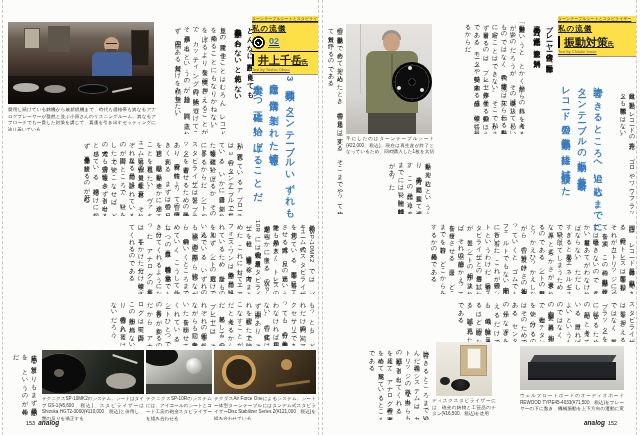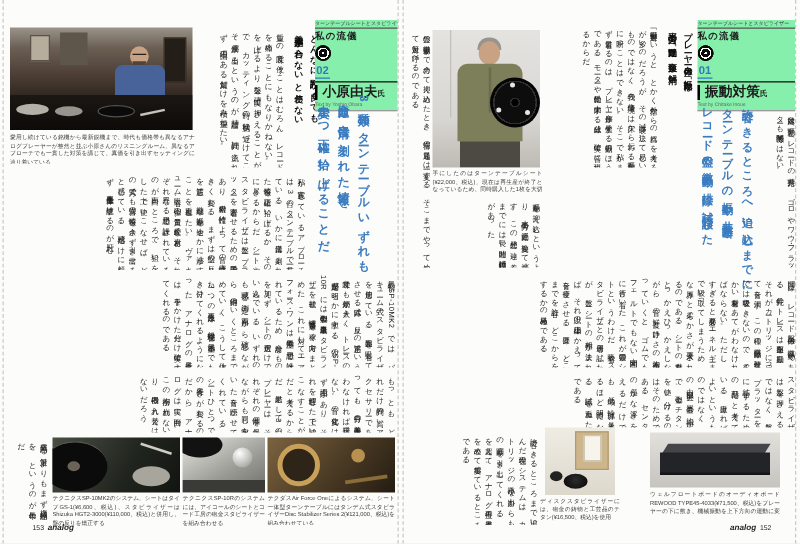--- a/index.html
+++ b/index.html
@@ -7,25 +7,25 @@
   .spread{position:relative;width:640px;height:435px;background:#fcfcfa;overflow:hidden;
           font-family:"Liberation Sans",sans-serif;color:#1c1c1c;}
   .cut{position:absolute;top:0;bottom:0;width:0;border-left:1px dashed #c9c9c6;}
   .band{position:absolute;writing-mode:vertical-rl;font-size:6px;line-height:9px;
         letter-spacing:.4px;color:#1d1d1d;overflow:hidden;text-align:justify;}
   .cap{position:absolute;font-size:4.6px;line-height:1.45;color:#3a3a3a;overflow:hidden;text-align:justify;}
   .headline{position:absolute;writing-mode:vertical-rl;white-space:pre-line;font-weight:bold;
             color:#3b7cc0;font-size:9.5px;line-height:16px;letter-spacing:1.6px;overflow:hidden;}
   .subhead{position:absolute;writing-mode:vertical-rl;white-space:pre-line;font-weight:bold;
            color:#0e0e0e;font-size:7px;line-height:12.5px;letter-spacing:.8px;overflow:hidden;}
-  .hdr{position:absolute;border-bottom:1px solid #9a9a9a;padding-bottom:2px;background:#86efac;}
+  .hdr{position:absolute;border-bottom:1px solid #9a9a9a;padding-bottom:2px;background:#fde047;text-decoration:underline;}
   .hdr-label{font-size:4px;color:#333;border-bottom:.5px solid #555;padding-bottom:1px;
              white-space:nowrap;overflow:hidden;}
   .hdr-series{font-size:7.5px;font-weight:bold;margin-top:1px;letter-spacing:1px;}
-  .hdr-row{display:flex;align-items:flex-start;gap:3px;padding:2px 0;border-bottom:1px solid #111;flex-direction:column;}
+  .hdr-row{display:flex;align-items:center;gap:3px;padding:2px 0;border-bottom:1px solid #111;}
   .disc-icon{width:13px;height:13px;border-radius:50%;flex:0 0 auto;
      background:radial-gradient(circle,#fff 0 1px,#0a0a0a 1px 3.5px,#fff 3.5px 4.5px,#0a0a0a 4.5px 6.5px,rgba(0,0,0,0) 6.5px);}
   .hdr-num{font-size:9px;font-weight:bold;color:#3579b8;border-bottom:1.5px solid #3579b8;
            line-height:1.1;padding:0 1px;}
   .hdr-name{margin-top:2px;font-size:11px;font-weight:bold;border-left:2.5px solid #000;
             padding-left:4px;line-height:1.1;white-space:nowrap;}
   .hdr-suffix{font-size:6px;font-weight:bold;}
   .hdr-credit{font-size:4px;color:#666;margin-top:1px;}
   .footer{position:absolute;font-size:5.5px;color:#222;display:flex;gap:3px;align-items:baseline;}
   .logo{font-weight:bold;font-style:italic;font-size:6.5px;}
@@ -66,21 +66,21 @@
 主義主張が合わないと使わない</div>
 
     <div class="hdr" style="left:252px;top:16px;width:66px;">
       <div class="hdr-label">ターンテーブルシートとスタビライザー</div>
       <div class="hdr-series">私の流儀</div>
       <div class="hdr-row">
         <span class="disc-icon"></span>
         <span class="hdr-num">02</span>
       </div>
       <div class="hdr-name">
-        <span>小原由夫</span><span class="hdr-suffix">氏</span>
+        <span>井上千岳</span><span class="hdr-suffix">氏</span>
       </div>
       <div class="hdr-credit">Text by Yoshio Obara</div>
     </div>
 
     <div class="headline" style="left:250px;top:76px;width:48px;height:166px;">3種類のターンテーブルいずれも
 命題は音溝に刻まれた情報を
 忠実かつ正確に拾い上げることだ</div>
 
     <div class="band" style="left:8px;top:138px;width:236px;height:78px;">私が実践しているアプローチは、3台のターンテーブルで一貫している。いかに音溝に刻まれた情報を正確に拾い上げるか、その一点に尽きるからだ。シートやスタビライザーは盤とプラッターを密着させるための手段であり、素材の特性によって音の表情は大きく変わる。まずは盤の反りを矯正し、微細な振動を速やかに逃がすことを重視したい。ヴァキューム吸着、砲金の質量、柔軟な素材と、それぞれ異なる思想で設計されているのが面白いところで、狙いを理解した上で使いこなせば、どの方式でも音溝の情報を余さず引き出せると感じている。聴感だけに頼らず、再生系全体で検証するのが肝心だ。</div>
     <div class="band" style="left:8px;top:220px;width:308px;height:74px;">最初のSP-10MK2では、バキューム式のスタビライザーを使用している。盤面を吸着して密着させる方式は、反りの矯正という意味でも効果が大きく、トレースの安定感が明らかに向上する。次のSP-10Rには砲金製の重量級スタビライザーを載せ、慣性質量を稼ぐ方向でまとめた。これに対してエアフォース・ワンは空気浮上の思想で設計されているため、余計なものを加えず、シートの選択だけで追い込んでいる。いずれの場合も聴感と測定の両面から確認しながら、納得のいくところまで詰めていく。こうして仕上げた3つの再生系は、録音現場の空気感までも描き分けてくれるようになった。アナログの奥行きは、手をかけた分だけ確実に応えてくれるのである。</div>
@@ -137,24 +137,20 @@
     <div class="band" style="left:346px;top:158px;width:86px;height:56px;">振動を抑え込むというより、水平方向の運動に変換して逃がす。この発想に辿り着くまでには長い時間と試行錯誤の連続があった。</div>
 
     <div class="band" style="left:436px;top:20px;width:90px;height:114px;">「振動対策」というと、とかく外部からの揺れを考える人が多いのだろうが、その減衰は決して易しいものではなく、我々の住環境では床から伝わる振動を完全に断つことはできない。そこで私がまず着目するのは、プレーヤー自体が発生する振動のほうである。モーターや軸受に由来する成分は、確実に音に現れるからだ。</div>
 
     <div class="subhead" style="left:528px;top:20px;width:27px;height:116px;">プレーヤー自体の「振動」は
 水平方向の「運動」に変換し解消</div>
 
     <div class="hdr" style="left:558px;top:16px;width:78px;">
       <div class="hdr-label">ターンテーブルシートとスタビライザー</div>
       <div class="hdr-series">私の流儀</div>
-      <div class="hdr-row">
-        <span class="disc-icon"></span>
-        <span class="hdr-num">01</span>
-      </div>
       <div class="hdr-name">
         <span>振動対策</span><span class="hdr-suffix">氏</span>
       </div>
       <div class="hdr-credit">Text by Chitake Inoue</div>
     </div>
 
     <div class="headline" style="left:556px;top:80px;width:50px;height:172px;font-size:9px;line-height:16px;">許容できるところへ追い込むまでに
 ターンテーブルの振動や共振遮断と
 レコード盤の微振動の排除に試行錯誤した</div>
     <div class="band" style="left:618px;top:88px;width:18px;height:126px;">対象は「振動」と「レコードの共振」だ。ゴロやワウ・フラッターも無関係ではない。</div>

